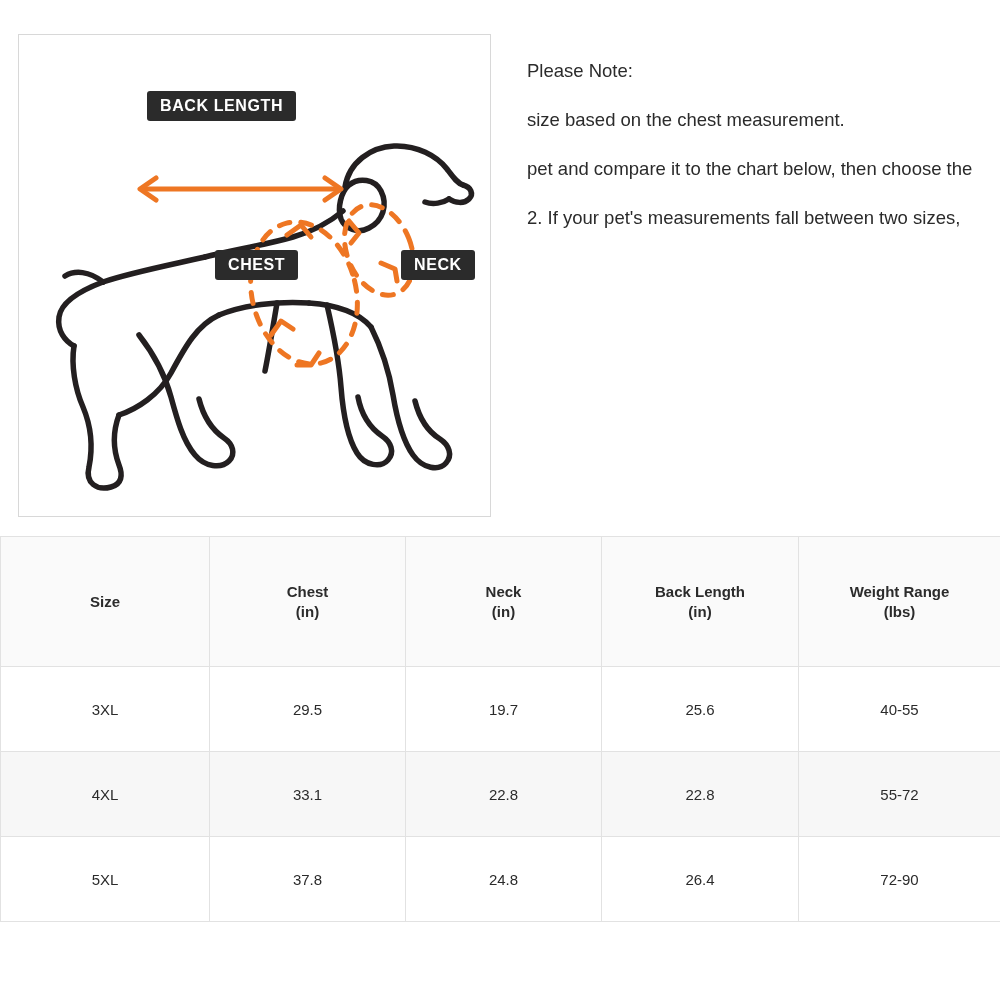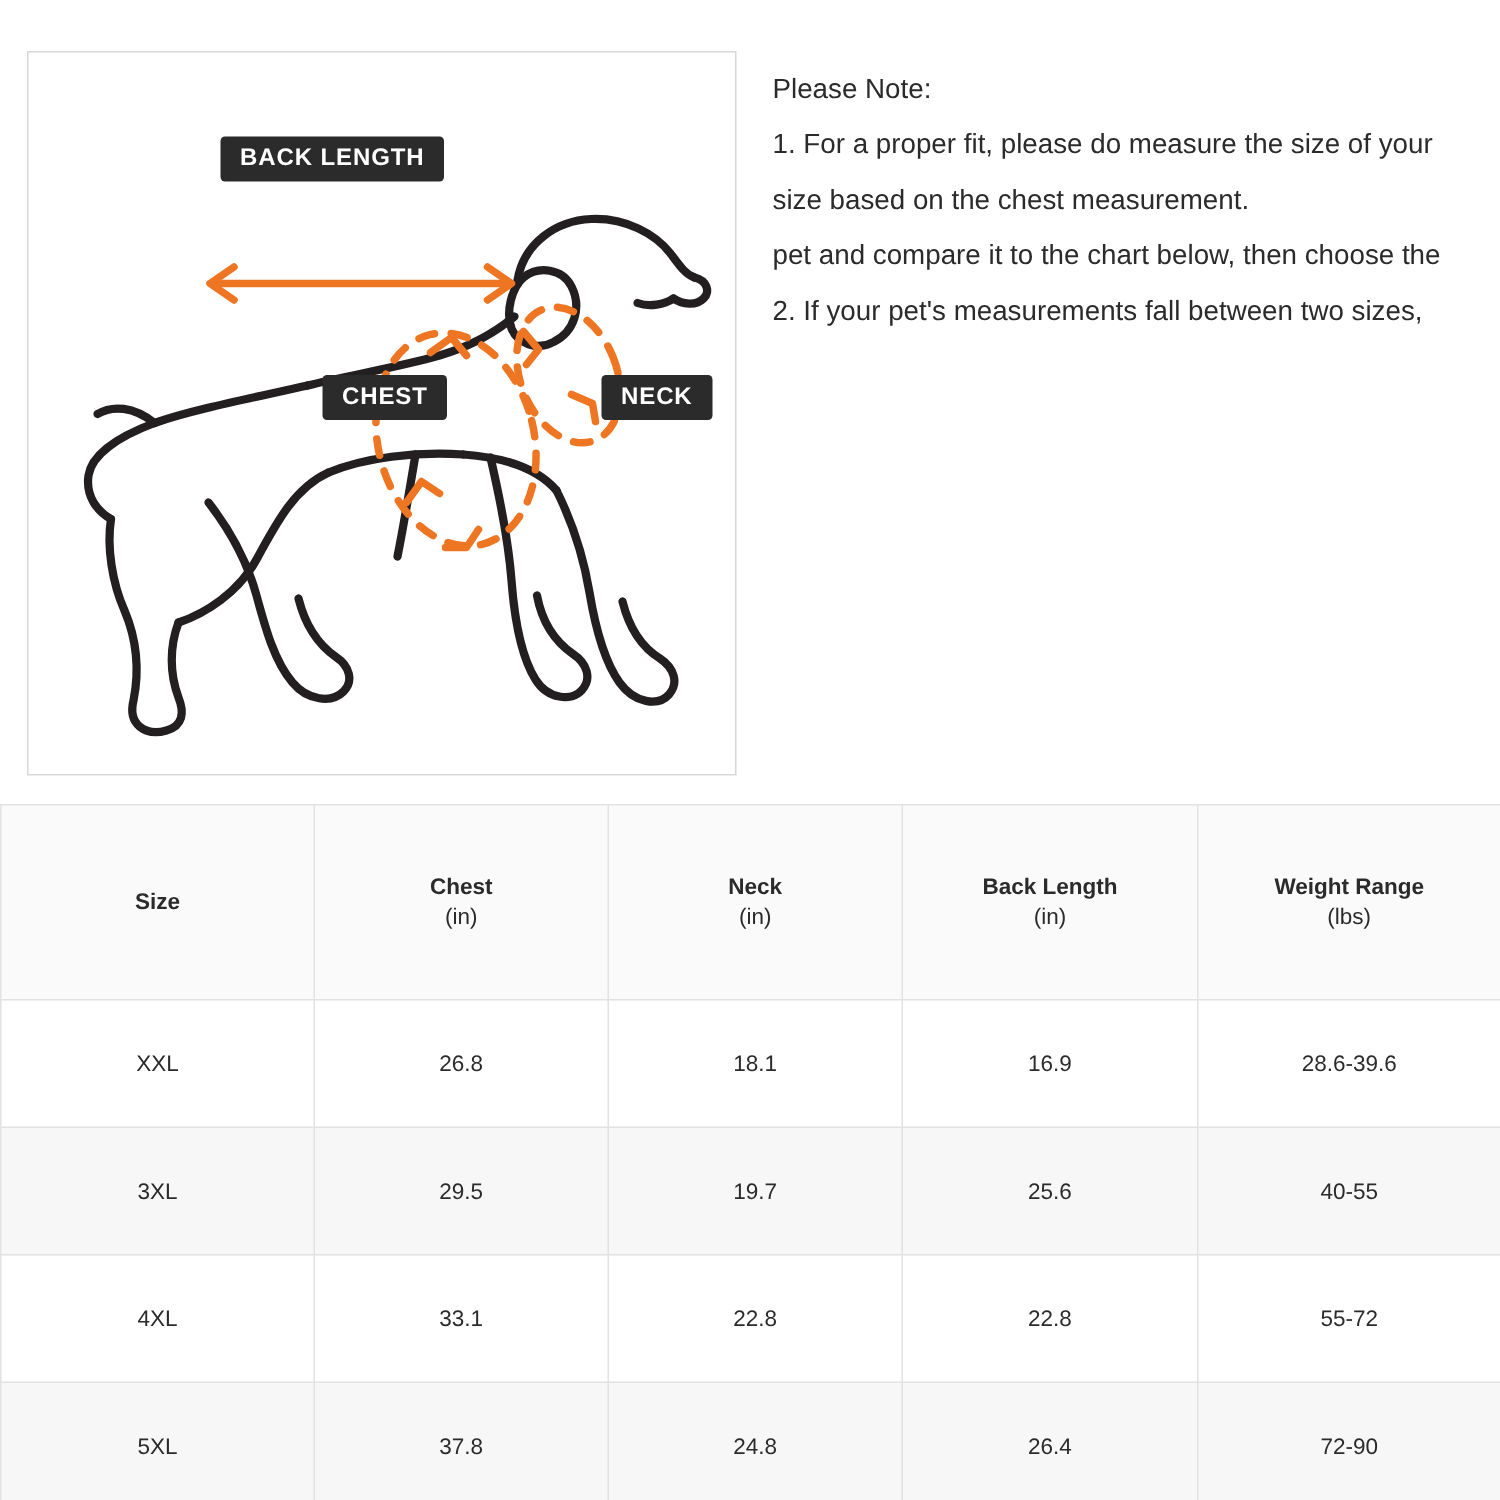--- a/index.html
+++ b/index.html
@@ -61,21 +61,21 @@
 
   .note {
     flex: 1 1 auto;
     padding-left: 24px;
     padding-top: 6px;
     font-size: 18.5px;
     line-height: 37px;
     color: #2b2b2b;
   }
   .note p {
-    margin: 0;
+    margin: 12px;
     white-space: nowrap;
   }
 
   
   .table-wrap {
     position: absolute;
     left: 0;
     top: 536px;
     width: 1000px;
   }
@@ -107,21 +107,21 @@
     background: #ffffff;
   }
   table.size-table tbody tr:nth-child(even) td {
     background: #f7f7f7;
   }
   col.c1 { width: 209px; }
   col.c2 { width: 196px; }
   col.c3 { width: 196px; }
   col.c4 { width: 197px; }
   col.c5 { width: 202px; }
-  .unit { display: block; font-weight: normal; }
+  .unit { display: block; font-weight: bold; }
 </style>
 </head>
 <body>
 
 <div class="page">
 
   <div class="top">
 
     <div class="diagram-box">
       <svg width="471" height="481" viewBox="0 0 471 481" xmlns="http://www.w3.org/2000/svg">
@@ -179,21 +179,20 @@
         </g>
       </svg>
 
       <div class="chip chip-back">BACK LENGTH</div>
       <div class="chip chip-chest">CHEST</div>
       <div class="chip chip-neck">NECK</div>
     </div>
 
     <div class="note">
       <p>Please Note:</p>
-      <p>1. For a proper fit, please do measure the size of your</p>
       <p>size based on the chest measurement.</p>
       <p>pet and compare it to the chart below, then choose the</p>
       <p>2. If your pet's measurements fall between two sizes,</p>
     </div>
   </div>
 
   <div class="table-wrap">
     <table class="size-table">
       <colgroup>
         <col class="c1">
@@ -220,27 +219,20 @@
             <span class="unit">(in)</span>
           </th>
           <th>
             <span>Weight Range</span>
             <span class="unit">(lbs)</span>
           </th>
         </tr>
       </thead>
       <tbody>
         <tr>
-          <td>XXL</td>
-          <td>26.8</td>
-          <td>18.1</td>
-          <td>16.9</td>
-          <td>28.6-39.6</td>
-        </tr>
-        <tr>
           <td>3XL</td>
           <td>29.5</td>
           <td>19.7</td>
           <td>25.6</td>
           <td>40-55</td>
         </tr>
         <tr>
           <td>4XL</td>
           <td>33.1</td>
           <td>22.8</td>

